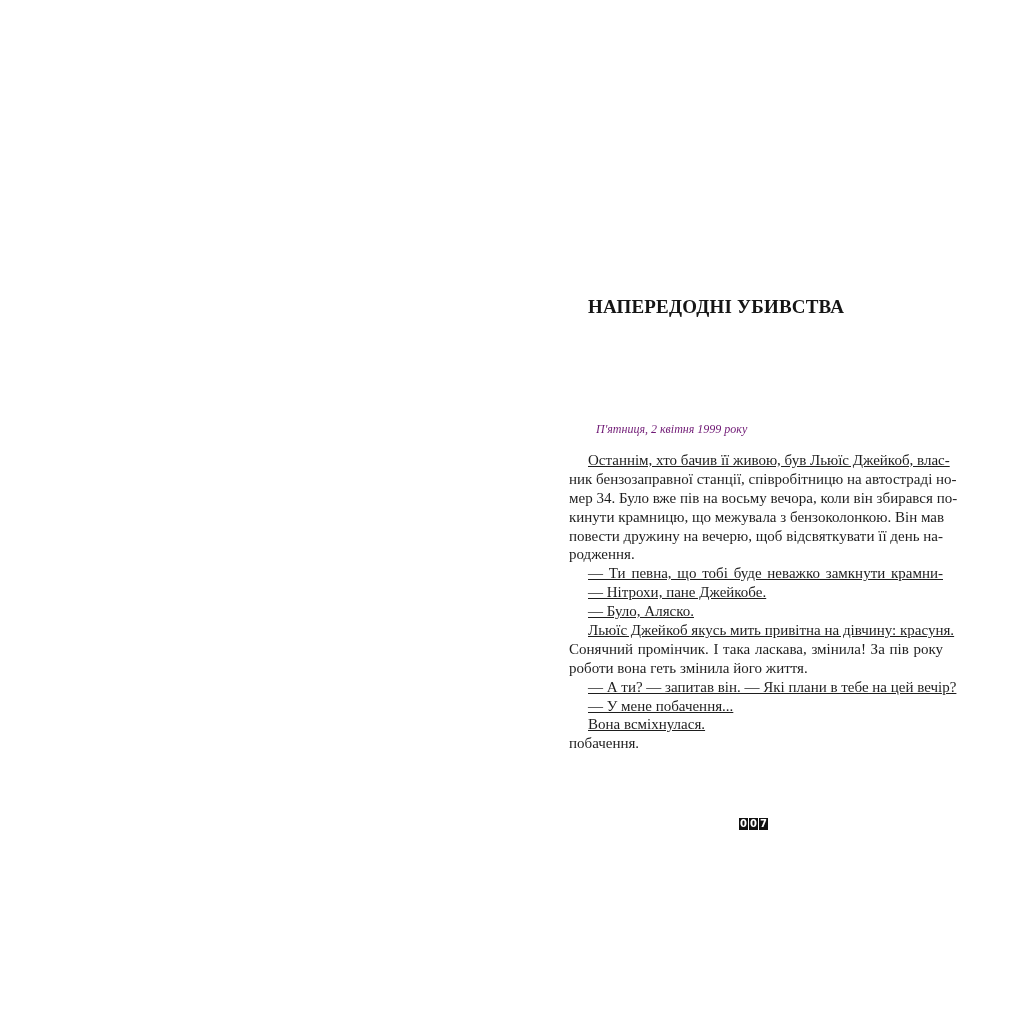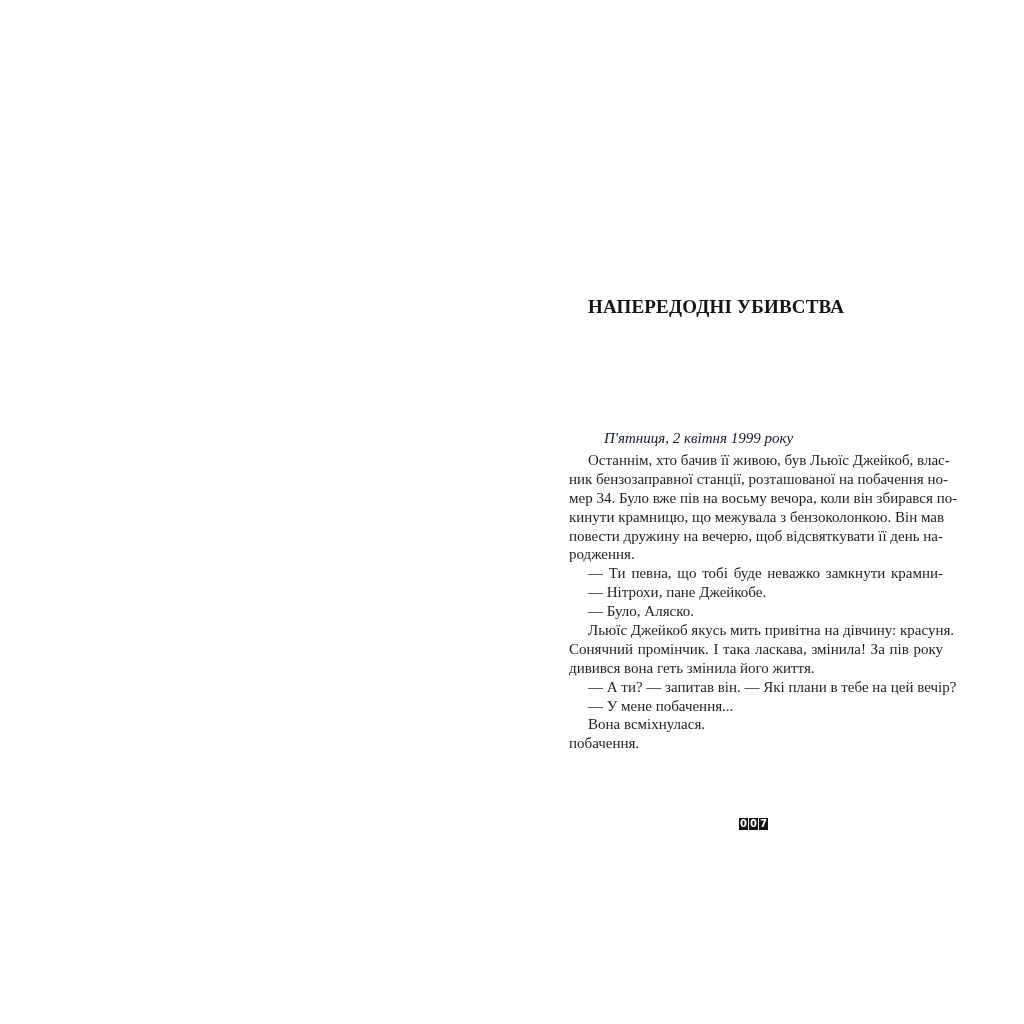--- a/index.html
+++ b/index.html
@@ -31,25 +31,25 @@
       font-weight: bold;
       font-size: 19px;
       letter-spacing: 0.2px;
       color: #151515;
       white-space: nowrap;
     }
     .dateline {
       position: absolute;
       left: 588px;
       top: 414px;
-      margin: 16px;
+      margin: 8px;
       font-family: "Liberation Serif", "DejaVu Serif", serif;
       font-style: italic;
-      font-size: 15px;
-      color: #0f172a;
+      font-size: 12px;
+      color: #701a75;
       white-space: nowrap;
     }
     .body-text {
       position: absolute;
       left: 569px;
       top: 451px;
       width: 374px;
       font-family: "Liberation Serif", "DejaVu Serif", serif;
       font-size: 15px;
       line-height: 18.9px;
@@ -57,20 +57,21 @@
     }
     .line {
       display: block;
       white-space: nowrap;
       text-align: justify;
       text-align-last: justify;
       height: 18.9px;
     }
     .line.indent {
       padding-left: 19px;
+      text-decoration: underline;
     }
     .line.last {
       text-align-last: left;
     }
     .page-number {
       position: absolute;
       left: 739px;
       top: 818px;
       display: flex;
       gap: 1px;
@@ -90,31 +91,31 @@
   </style>
 </head>
 <body>
 
 <div class="page">
   <h1 class="chapter-title">НАПЕРЕДОДНІ УБИВСТВА</h1>
   <p class="dateline">П'ятниця, 2 квітня 1999 року</p>
 
   <div class="body-text">
     <span class="line indent">Останнім, хто бачив її живою, був Льюїс Джейкоб, влас-</span>
-    <span class="line">ник бензозаправної станції, розташованої на побачення но-</span>
+    <span class="line">ник бензозаправної станції, співробітницю на автостраді но-</span>
     <span class="line">мер 34. Було вже пів на восьму вечора, коли він збирався по-</span>
     <span class="line">кинути крамницю, що межувала з бензоколонкою. Він мав</span>
     <span class="line">повести дружину на вечерю, щоб відсвяткувати її день на-</span>
     <span class="line last">родження.</span>
     <span class="line indent">— Ти певна, що тобі буде неважко замкнути крамни-</span>
     <span class="line indent last">— Нітрохи, пане Джейкобе.</span>
     <span class="line indent last">— Було, Аляско.</span>
     <span class="line indent">Льюїс Джейкоб якусь мить привітна на дівчину: красуня.</span>
     <span class="line">Сонячний промінчик. І така ласкава, змінила! За пів року</span>
-    <span class="line last">дивився вона геть змінила його життя.</span>
+    <span class="line last">роботи вона геть змінила його життя.</span>
     <span class="line indent last">— А ти? — запитав він. — Які плани в тебе на цей вечір?</span>
     <span class="line indent last">— У мене побачення...</span>
     <span class="line indent last">Вона всміхнулася.</span>
     <span class="line last">побачення.</span>
   </div>
 
   <div class="page-number">
     <span class="digit">0</span>
     <span class="digit">0</span>
     <span class="digit">7</span>

